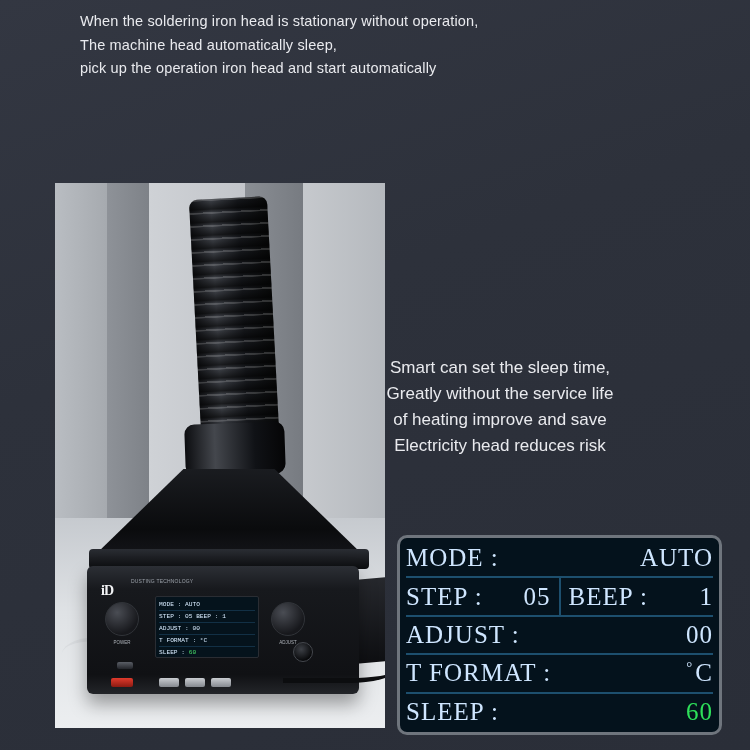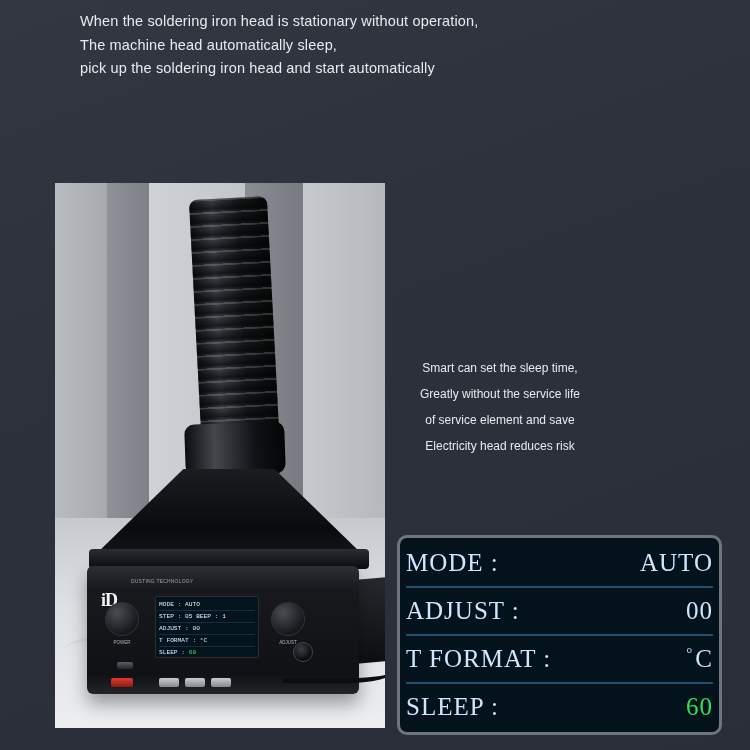--- a/index.html
+++ b/index.html
@@ -27,21 +27,21 @@
     margin-left: 28px;
   }
   .top-text div { white-space: nowrap; }
 
   
   .right-text {
     position: absolute;
     right: 90px; top: 355px;
     width: 320px;
     color: #e9eaee;
-    font-size: 12px;
+    font-size: 17px;
     line-height: 26px;
     text-align: center;
   }
   .right-text div { white-space: nowrap; }
 
   
   .photo {
     position: absolute;
     left: 55px; top: 183px;
     width: 330px; height: 545px;
@@ -111,22 +111,22 @@
   
   .body-unit {
     position: absolute;
     left: 32px; top: 383px;
     width: 272px; height: 128px;
     background: linear-gradient(180deg,#2c2f35 0%, #17191d 18%, #101114 85%, #232529 100%);
     border-radius: 6px;
     box-shadow: 0 10px 18px rgba(0,0,0,0.35);
   }
   .brand {
-    position: absolute; left: 14px; top: 24px;
-    color: #f2f3f5; font-size: 18px; font-weight: bold;
+    position: absolute; left: 14px; top: 17px;
+    color: #f2f3f5; font-size: 14px; font-weight: bold;
     font-family: "Liberation Serif", serif;
     letter-spacing: -1px;
   }
   .brand-sub {
     position: absolute; left: 44px; top: 12px;
     color: #9aa0a8; font-size: 5px; letter-spacing: 0.2px;
   }
   .knob {
     position: absolute;
     width: 34px; height: 34px; border-radius: 50%;
@@ -239,27 +239,27 @@
   .deg { font-size: 15px; vertical-align: super; margin-right: 2px; }
 </style>
 </head>
 <body>
 
 <div class="page">
 
   <div class="top-text">
     <div>When the soldering iron head is stationary without operation,</div>
     <div>The machine head automatically sleep,</div>
-    <div>pick up the soldering iron head and start automatically</div>
+    <div>pick up the operation iron head and start automatically</div>
   </div>
 
   <div class="right-text">
     <div>Smart can set the sleep time,</div>
     <div>Greatly without the service life</div>
-    <div>of service element and save</div>
+    <div>of heating improve and save</div>
     <div>Electricity head reduces risk</div>
   </div>
 
   <div class="photo">
     <div class="ph-band b1"></div>
     <div class="ph-band b2"></div>
     <div class="ph-band b3"></div>
     <div class="ph-band b4"></div>
     <div class="ph-band b5"></div>
     <div class="ph-floor"></div>
@@ -316,20 +316,31 @@
 
     <div class="cable"></div>
   </div>
 
   <div class="lcd">
     <div class="lcd-row">
       <span class="lbl">MODE :</span>
       <span class="val">AUTO</span>
     </div>
     <div class="lcd-row">
+      <span class="lcd-cell">
+        <span class="lbl">STEP :</span>
+        <span class="val">05</span>
+      </span>
+      <span class="mid-sep"></span>
+      <span class="lcd-cell">
+        <span class="lbl">BEEP :</span>
+        <span class="val">1</span>
+      </span>
+    </div>
+    <div class="lcd-row">
       <span class="lbl">ADJUST :</span>
       <span class="val">00</span>
     </div>
     <div class="lcd-row">
       <span class="lbl">T  FORMAT :</span>
       <span class="val">
         <span class="deg">°</span><span>C</span>
       </span>
     </div>
     <div class="lcd-row">

